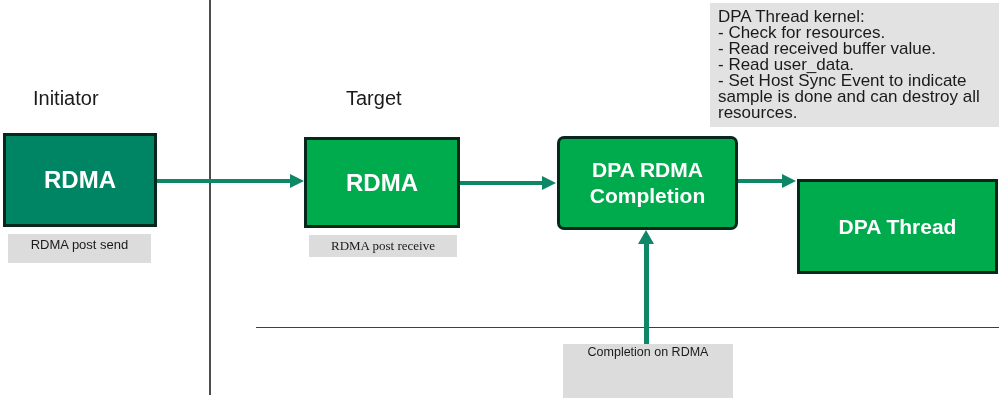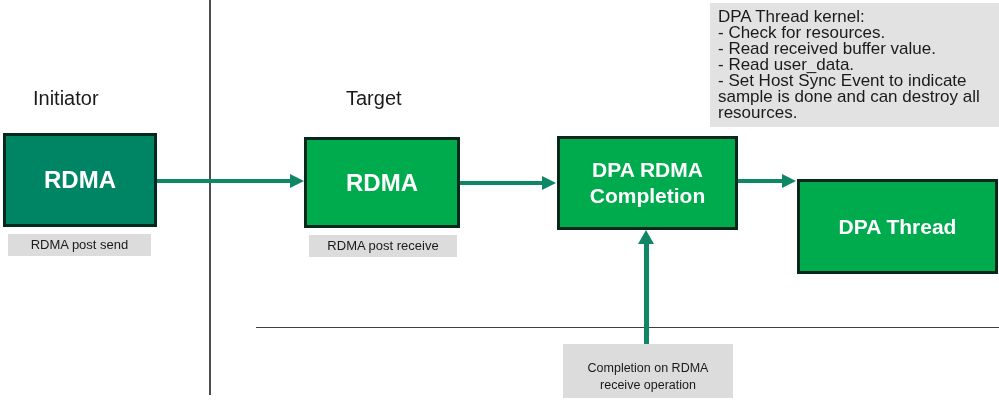--- a/index.html
+++ b/index.html
@@ -59,40 +59,41 @@
     background: var(--dark_green, #008564);
   }
   .node-target-rdma {
     left: 304px; top: 137px; width: 156px; height: 91px;
     background: var(--bright_green, #00ab4e);
   }
   .node-completion {
     left: 557px; top: 136px; width: 181px; height: 94px;
     background: var(--bright_green, #00ab4e);
     padding: 0 2px;
+    border-radius: 7px;
   }
   .node-completion .node-title-md { width: 150px; }
   .node-dpa-thread {
     left: 797px; top: 135px; width: 201px; height: 95px;
     background: var(--bright_green, #00ab4e);
     margin-top: 44px;
   }
 
   
   .chip {
     position: absolute;
     background: var(--label_gray, #dcdcdc);
     font-size: 13px;
     line-height: 22px;
     text-align: center;
     color: var(--text_dark, #1a1a1a);
     white-space: nowrap;
   }
-  .chip-post-send { left: 8px; top: 234px; width: 143px; height: 22px; }
-  .chip-post-receive { left: 309px; top: 235px; width: 148px; height: 22px; }
+  .chip-post-send { left: 8px; top: 234px; width: 143px; height: 29px; }
+  .chip-post-receive { left: 309px; top: 235px; width: 148px; height: 22px; font-family: Liberation Serif, serif; }
 
   
   .kernel-note {
     position: absolute;
     left: 710px; top: 3px;
     width: 322px; min-height: 118px;
     background: var(--note_gray, #e2e2e2);
     padding: 6px 8px 6px 8px;
     font-size: 17px;
     line-height: 16px;
@@ -101,21 +102,21 @@
 
   
   .completion-note {
     position: absolute;
     left: 563px; top: 344px;
     width: 170px; height: 54px;
     background: var(--label_gray, #dcdcdc);
     font-size: 12.5px;
     line-height: 17px;
     text-align: center;
-    padding-top: 16px;
+    padding-top: 0;
     color: var(--text_dark, #1a1a1a);
   }
 
   
   .arrow { position: absolute; }
   .arrow .shaft { position: absolute; background: var(--arrow_teal, #0e8766); }
   .arrow .head-right {
     position: absolute;
     width: 0; height: 0;
     border-top: 7px solid transparent;
@@ -195,16 +196,15 @@
     <div class="shaft"></div>
     <div class="head-right"></div>
   </div>
   <div class="arrow arrow-up">
     <div class="head-up"></div>
     <div class="shaft"></div>
   </div>
 
   <div class="completion-note">
     <div>Completion on RDMA</div>
-    <div>receive operation</div>
   </div>
 
 </div>
 
 </body></html>

